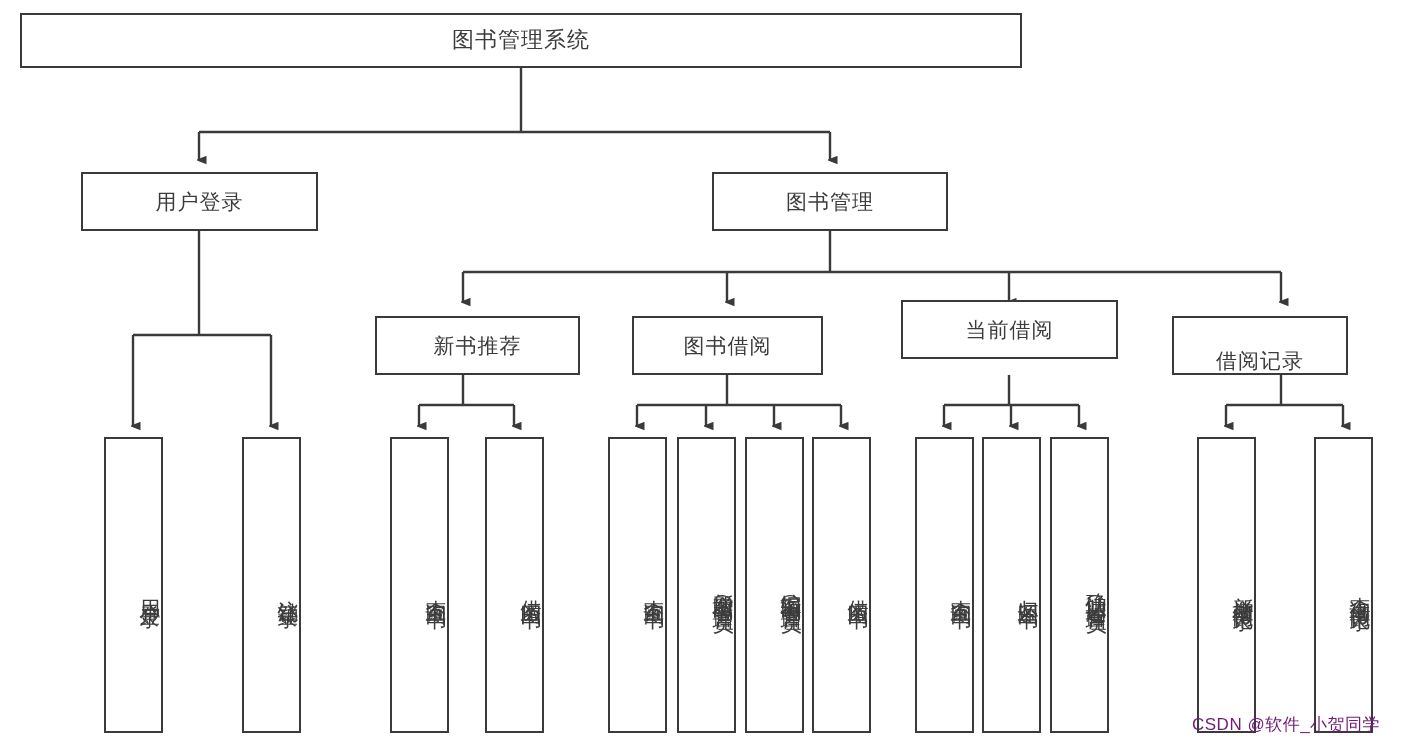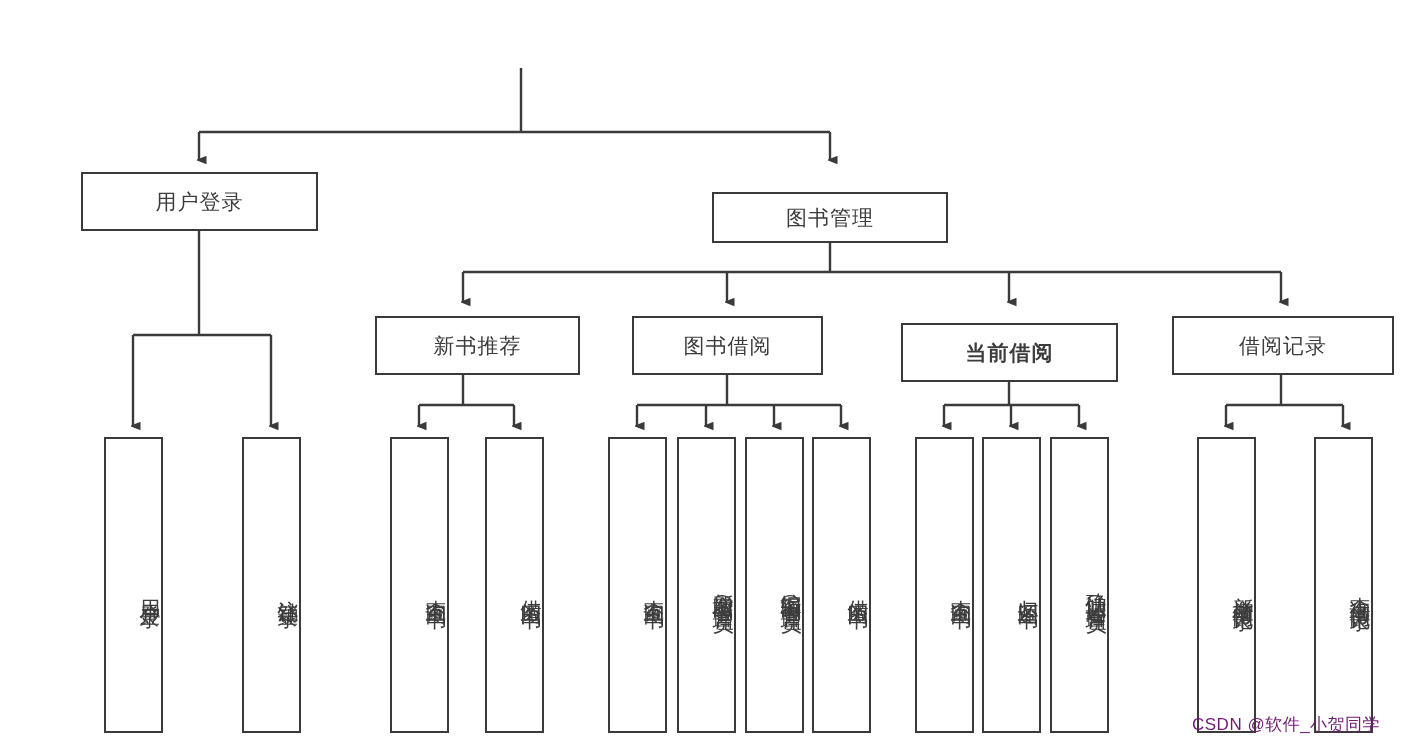--- a/index.html
+++ b/index.html
@@ -115,38 +115,41 @@
       <path d="M1011,405 L1011,426" marker-end="url(#arrow)"></path>
       <path d="M1079,405 L1079,426" marker-end="url(#arrow)"></path>
 
       <path d="M1281,375 L1281,405"></path>
       <path d="M1226,405 L1343,405"></path>
       <path d="M1226,405 L1226,426" marker-end="url(#arrow)"></path>
       <path d="M1343,405 L1343,426" marker-end="url(#arrow)"></path>
     </g>
   </svg>
 
+  <div class="node horiz root" style="left:20px; top:13px; width:1002px; height:55px;">
+    <span>图书管理系统</span>
+  </div>
 
   <div class="node horiz" style="left:81px; top:172px; width:237px; height:59px;">
     <span>用户登录</span>
   </div>
-  <div class="node horiz" style="left:712px; top:172px; width:236px; height:51px;margin-top:20px;">
+  <div class="node horiz" style="left:712px; top:172px; width:236px; height:59px;">
     <span>图书管理</span>
   </div>
 
   <div class="node horiz" style="left:375px; top:316px; width:205px; height:59px;">
     <span>新书推荐</span>
   </div>
   <div class="node horiz" style="left:632px; top:316px; width:191px; height:59px;">
     <span>图书借阅</span>
   </div>
-  <div class="node horiz" style="left:901px; top:323px; width:217px; height:59px;font-weight:bold;">
+  <div class="node horiz" style="left:901px; top:300px; width:217px; height:59px;">
     <span>当前借阅</span>
   </div>
-  <div class="node horiz" style="left:1172px; top:316px; width:222px; height:59px;">
+  <div class="node horiz" style="left:1172px; top:316px; width:176px; height:59px;align-items:flex-end;">
     <span>借阅记录</span>
   </div>
 
   <div class="node vert" style="left:104px; top:437px; width:59px; height:296px;">
     <span>用户登录</span>
   </div>
   <div class="node vert" style="left:242px; top:437px; width:59px; height:296px;">
     <span>注销登录</span>
   </div>
 

